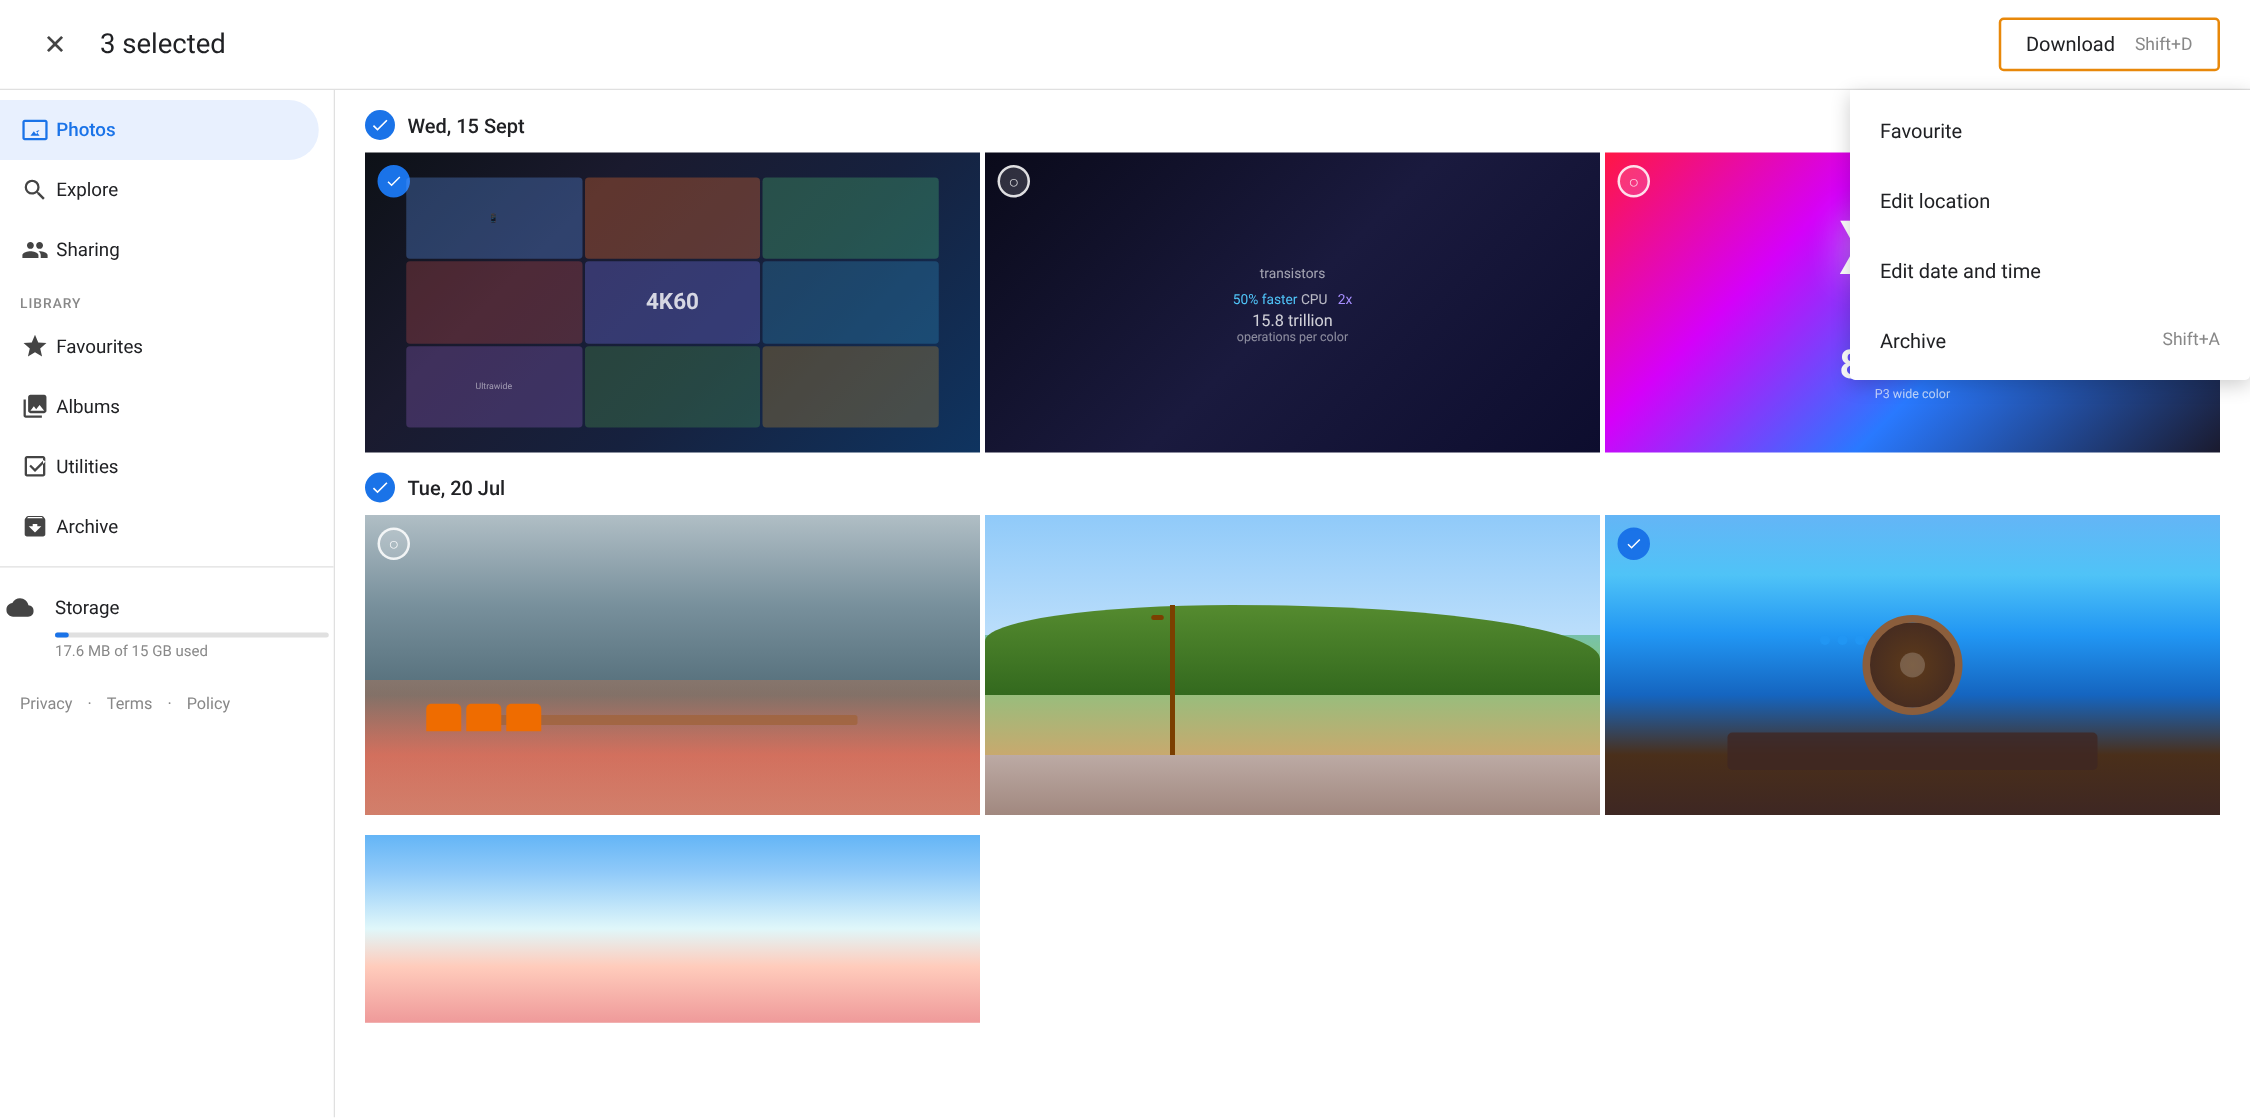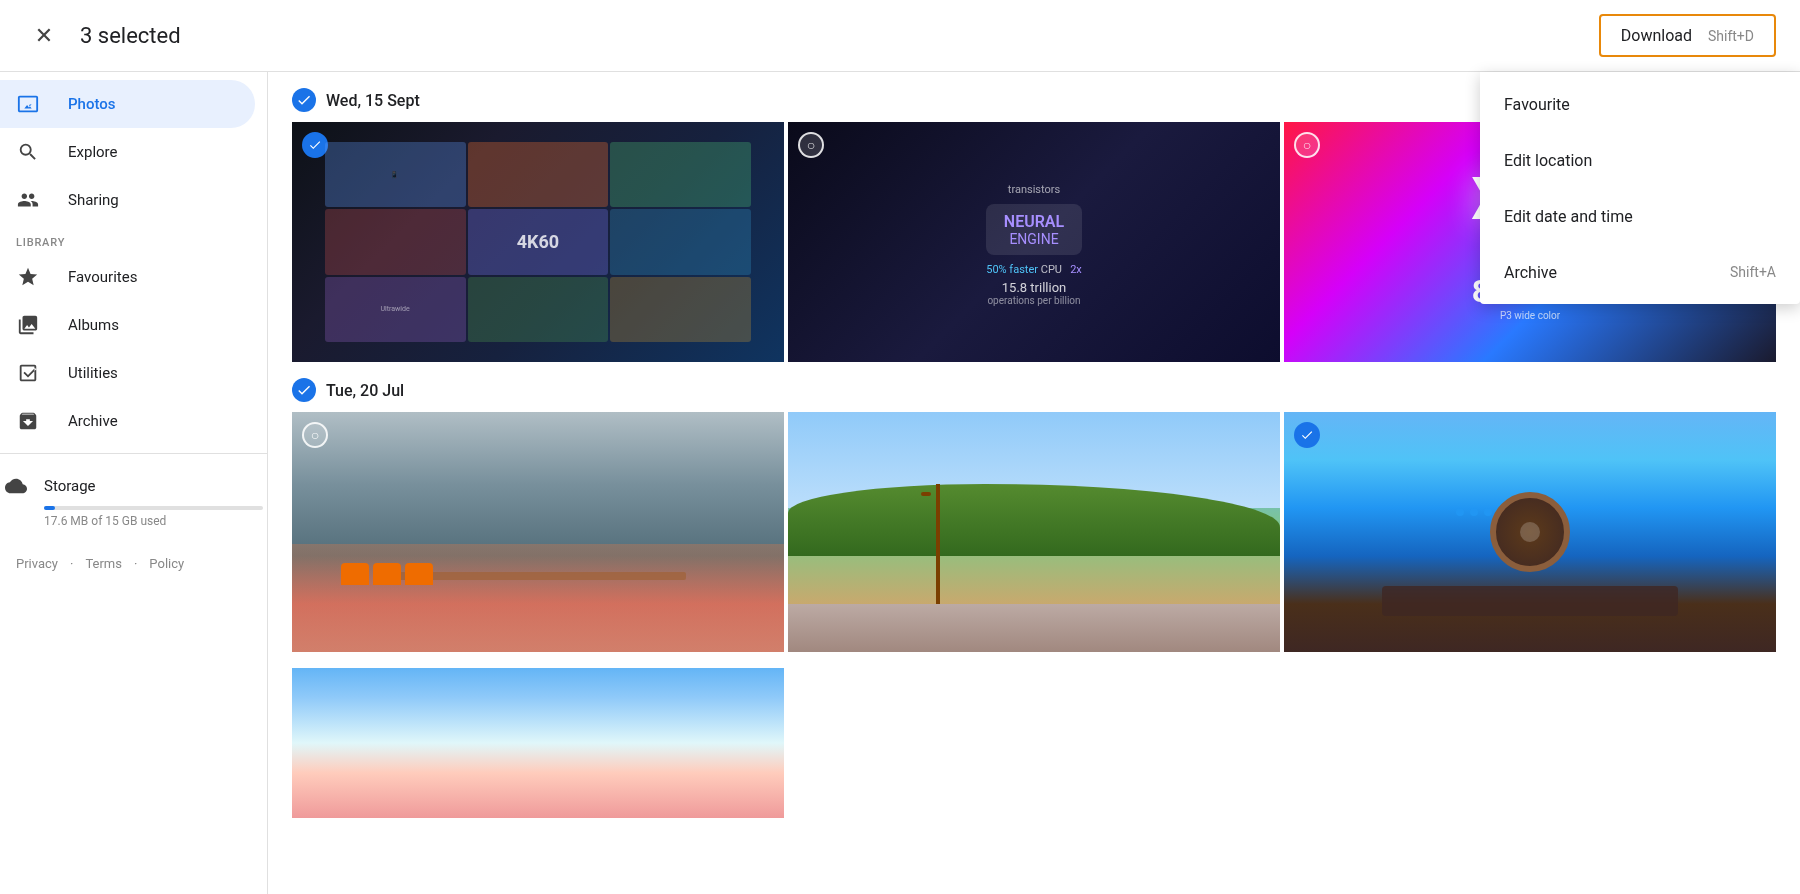--- a/index.html
+++ b/index.html
@@ -71,21 +71,21 @@
     .sidebar {
       width: 268px;
       flex-shrink: 0;
       padding: 8px 0;
       overflow-y: auto;
       border-right: 1px solid #e0e0e0;
     }
     .sidebar-item {
       display: flex;
       align-items: center;
-      gap: 28px;
+      gap: 5px;
       padding: 0 16px;
       height: 48px;
       border-radius: 0 24px 24px 0;
       cursor: pointer;
       font-size: 15px;
       color: #202124;
       margin-right: 12px;
     }
     .sidebar-item.active {
       background: #e8f0fe;
@@ -444,29 +444,25 @@
           </div>
         </div>
 
         <div class="photo-cell photo-neural">
           <div class="photo-select unchecked-white">
             <span style="color:rgba(255,255,255,0.8);font-size:14px;">○</span>
           </div>
           <div class="photo-content">
             <div style="text-align:center;color:#fff;padding:16px;">
               <div style="font-size:11px;color:rgba(255,255,255,0.6);margin:4px 0;">transistors</div>
-              <div style="background:rgba(255,255,255,0.1);border-radius:8px;padding:8px;margin-top:8px;">
-                <div style="font-size:16px;color:#a78fff;font-weight:600;">NEURAL</div>
-                <div style="font-size:14px;color:#a78fff;">ENGINE</div>
-              </div>
               <div style="font-size:11px;margin-top:8px;color:rgba(255,255,255,0.7);">
                 <span style="color:#4fc3f7">50% faster</span> CPU &nbsp; <span style="color:#a78fff">2x</span>
               </div>
               <div style="font-size:13px;color:rgba(255,255,255,0.8);margin-top:4px;">15.8 trillion</div>
-              <div style="font-size:10px;color:rgba(255,255,255,0.5);">operations per billion</div>
+              <div style="font-size:10px;color:rgba(255,255,255,0.5);">operations per color</div>
             </div>
           </div>
         </div>
 
         <div class="photo-cell photo-xdr">
           <div class="photo-select unchecked-white">
             <span style="color:rgba(255,255,255,0.8);font-size:14px;">○</span>
           </div>
           <div class="photo-content">
             <div style="text-align:center;color:#fff;padding:8px;width:100%;">

